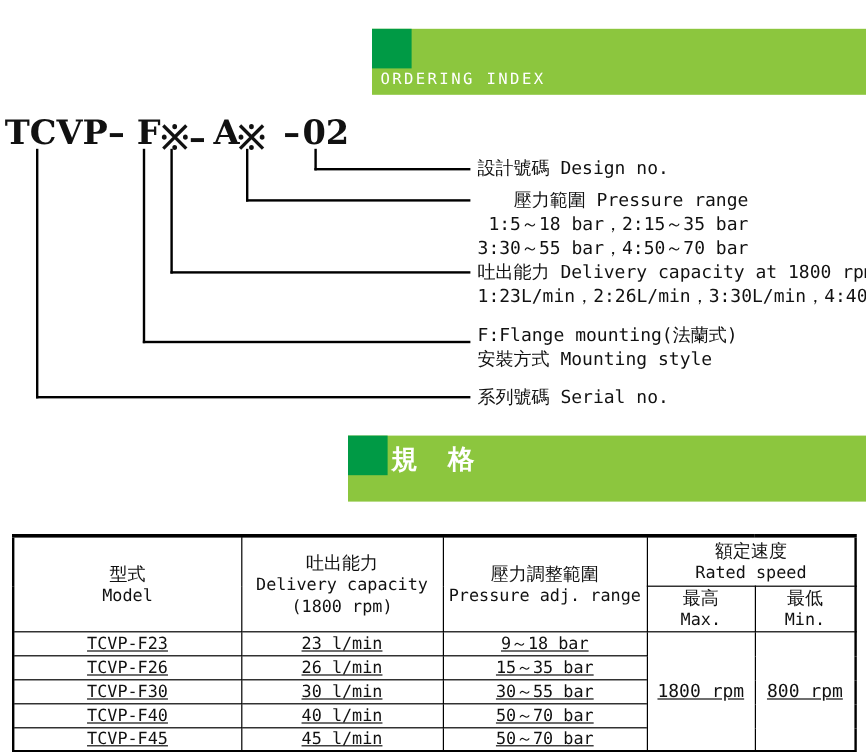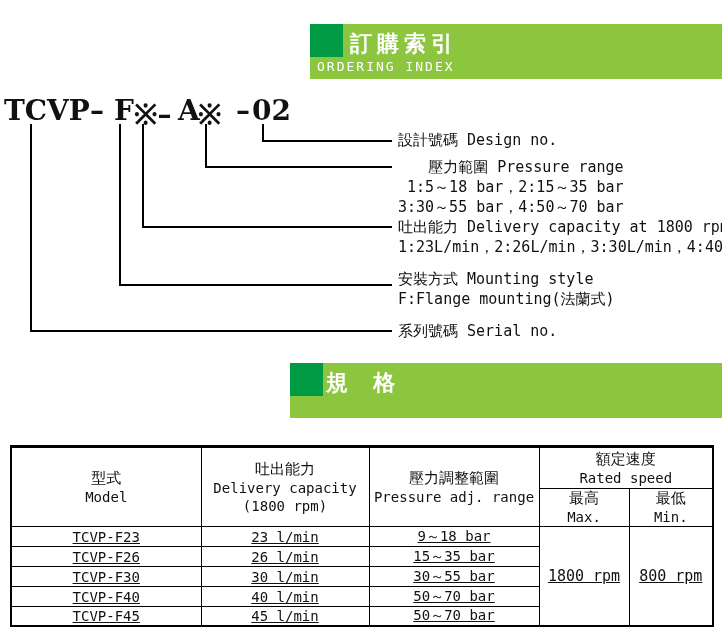--- a/index.html
+++ b/index.html
@@ -78,21 +78,20 @@
   #spec-table tr.hdr1 { height: 42px; }
   #spec-table tr.hdr2 { height: 33px; }
   #spec-table tr.data { height: 20px; text-decoration: underline; }
   #spec-table td.rated { font-size: 15px; }
 </style>
 </head>
 <body>
 
 <div id="banner-ordering" class="banner">
   <div class="accent"></div>
-  <div class="title">訂購索引</div>
   <div class="subtitle">ORDERING INDEX</div>
 </div>
 
 <div>
   <span id="tok-0" class="code-token">TCVP</span>
   <span id="tok-1" class="code-token">–</span>
   <span id="tok-2" class="code-token">F</span>
   <span id="tok-3" class="code-token">※–</span>
   <span id="tok-4" class="code-token">A</span>
   <span id="tok-5" class="code-token">※</span>
@@ -117,22 +116,22 @@
 <div id="callout-pressure" class="callout">
   <div>壓力範圍 Pressure range</div>
   <div>1:5～18 bar，2:15～35 bar</div>
   <div>3:30～55 bar，4:50～70 bar</div>
 </div>
 <div id="callout-delivery" class="callout">
   <div>吐出能力 Delivery capacity at 1800 rpm</div>
   <div>1:23L/min，2:26L/min，3:30L/min，4:40L/min</div>
 </div>
 <div id="callout-mounting" class="callout">
+  <div>F:Flange mounting(法蘭式)</div>
   <div>安裝方式 Mounting style</div>
-  <div>F:Flange mounting(法蘭式)</div>
 </div>
 <div id="callout-serial" class="callout">
   <div>系列號碼 Serial no.</div>
 </div>
 
 <div id="banner-specs" class="banner">
   <div class="accent"></div>
   <div class="title">規 格</div>
   <div class="subtitle">SPECIFICATIONS</div>
 </div>

